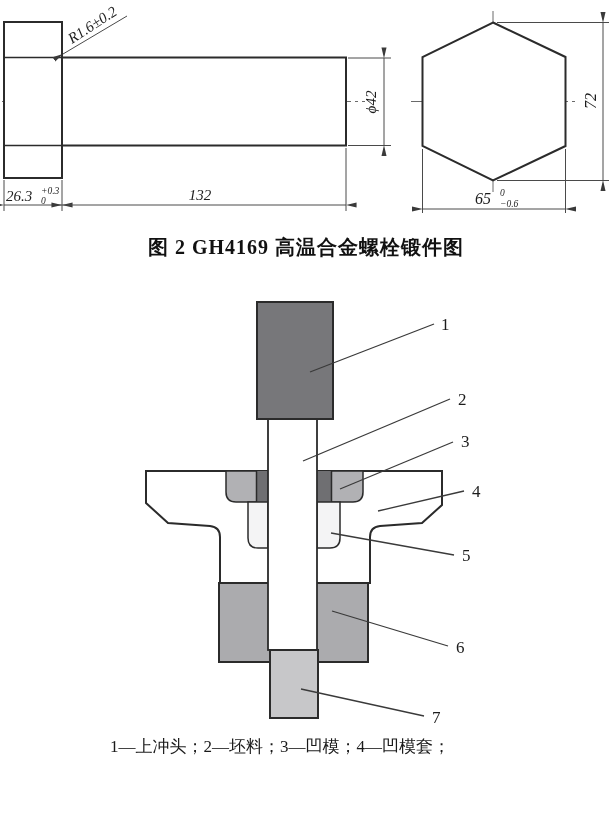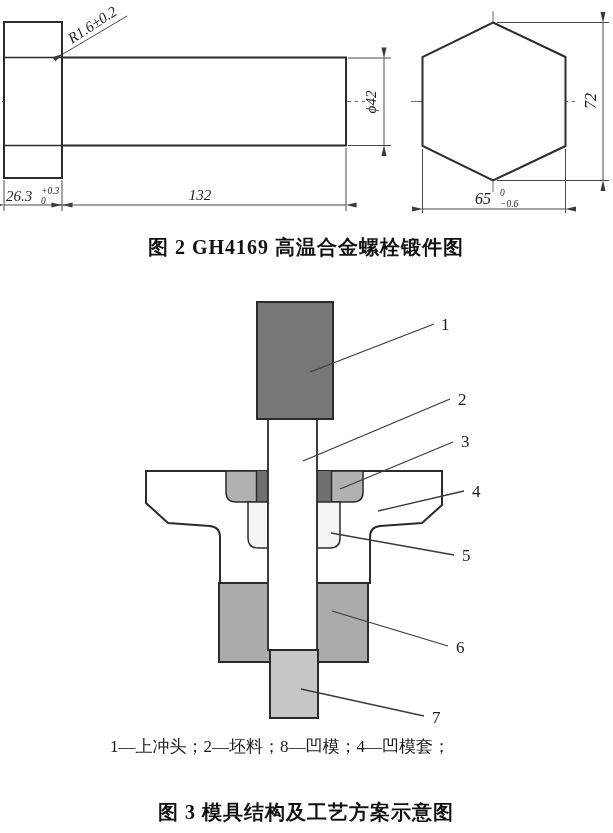--- a/index.html
+++ b/index.html
@@ -150,18 +150,17 @@
       <text class="partnum" x="458" y="110">2</text>
       <text class="partnum" x="461" y="152">3</text>
       <text class="partnum" x="472" y="202">4</text>
       <text class="partnum" x="462" y="266">5</text>
       <text class="partnum" x="456" y="358">6</text>
       <text class="partnum" x="432" y="428">7</text>
     </g>
   </svg>
 
   <div class="legend">
-    <div>1—上冲头；2—坯料；8—凹模；4—凹模套；</div>
+    <div>1—上冲头；2—坯料；3—凹模；4—凹模套；</div>
   </div>
 
-  <div class="caption caption3">图 3 模具结构及工艺方案示意图</div>
 
 </div>
 
 </body></html>

